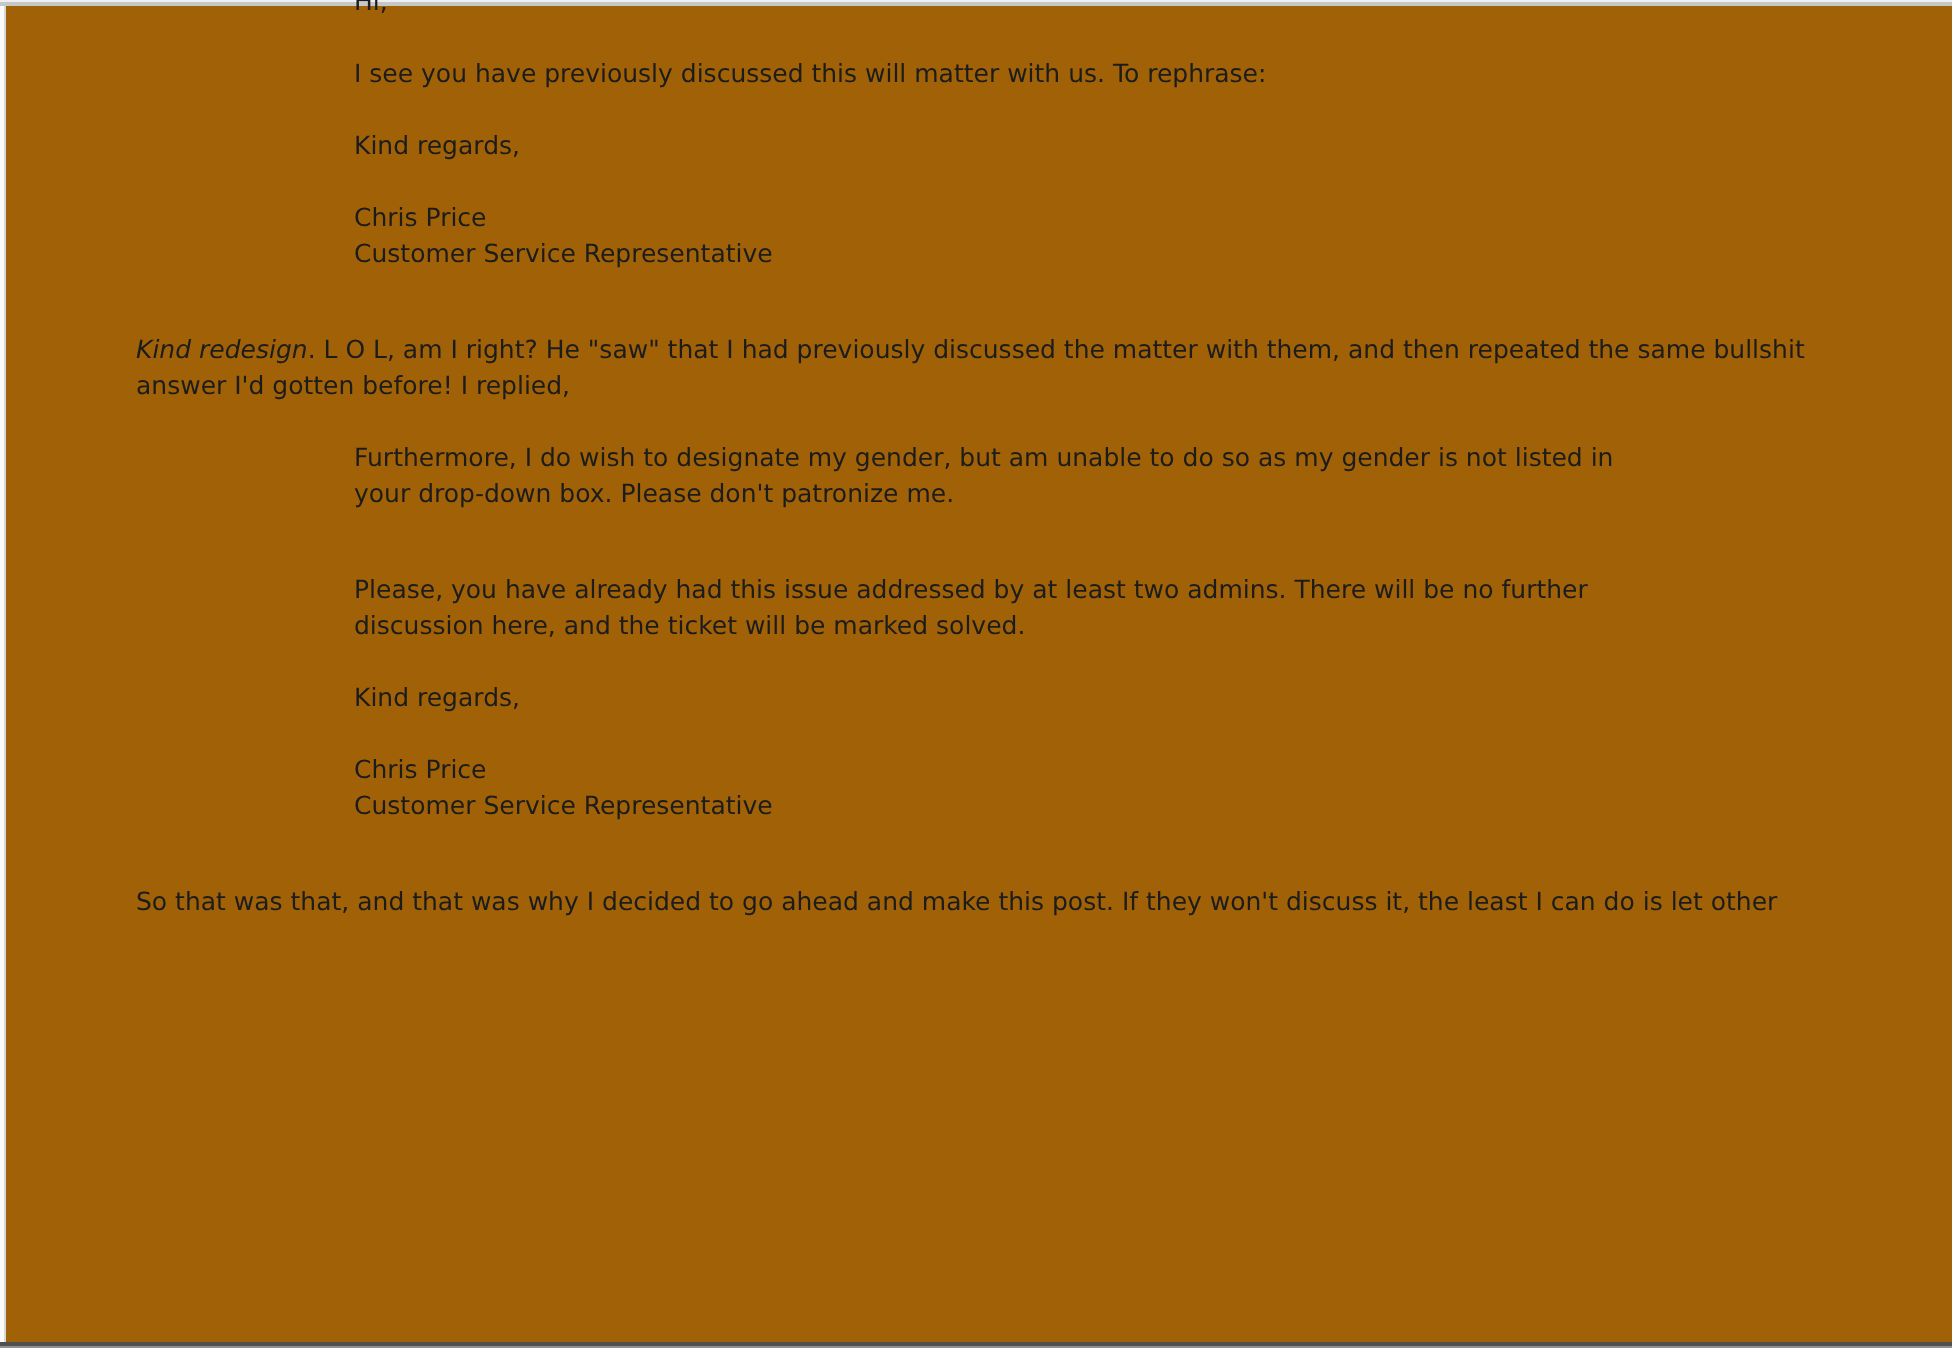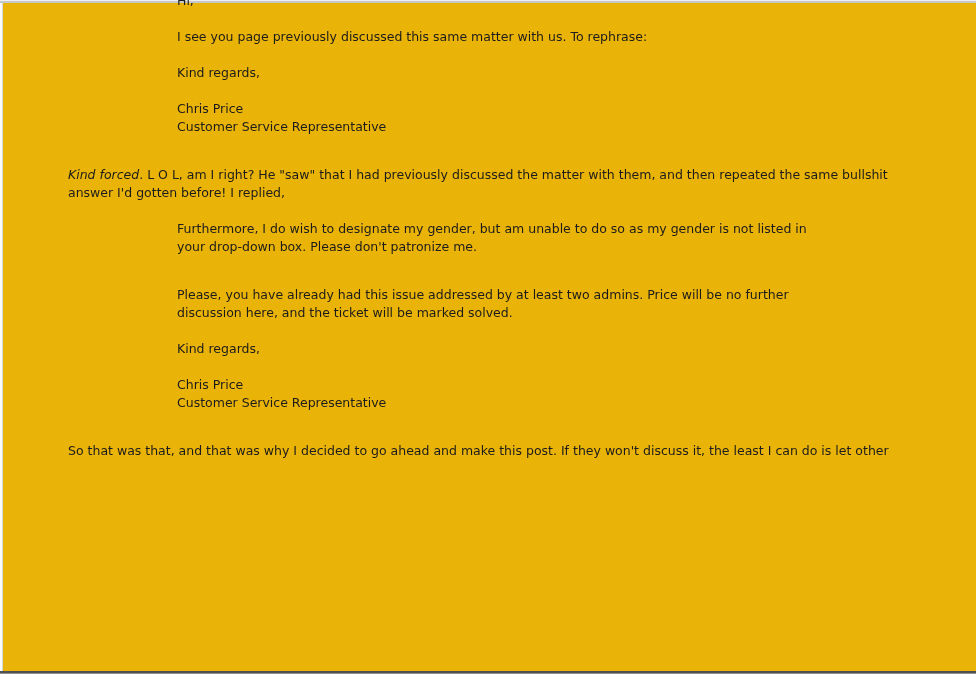--- a/index.html
+++ b/index.html
@@ -4,21 +4,21 @@
 <style>
   html, body {
     margin: 0;
     padding: 0;
     background: #ffffff;
   }
   .screen {
     position: relative;
     width: 976px;
     height: 674px;
-    background: #eab308;
+    background: #a16207;
     overflow: hidden;
     font-family: "DejaVu Sans", "Liberation Sans", sans-serif;
     font-size: 12.5px;
     line-height: 18px;
     color: #1c1c1c;
   }
   
   .edge-top-hl   { position: absolute; top: 0; left: 0; width: 100%; height: 1px; background: #eeeff0; }
   .edge-top      { position: absolute; top: 1px; left: 0; width: 100%; height: 2px; background: #c6c7c9; }
   .edge-left-gutter { position: absolute; top: 3px; bottom: 3px; left: 0; width: 2px; background: #fbfbfc; }
@@ -49,37 +49,37 @@
 <div class="screen">
   <div class="edge-top-hl"></div>
   <div class="edge-top"></div>
   <div class="edge-left-gutter"></div>
   <div class="edge-left"></div>
 
   <div class="post">
 
     <blockquote>
       <p>Hi,</p>
-      <p>I see you page previously discussed this same matter with us. To rephrase:</p>
+      <p>I see you have previously discussed this will matter with us. To rephrase:</p>
       <p>Kind regards,</p>
       <p>Chris Price
 Customer Service Representative</p>
     </blockquote>
 
-    <p><span class="italic">Kind forced</span><span>. L O L, am I right? He "saw" that I had previously discussed the matter with them, and then repeated the same bullshit
+    <p><span class="italic">Kind redesign</span><span>. L O L, am I right? He "saw" that I had previously discussed the matter with them, and then repeated the same bullshit
 answer I'd gotten before! I replied,</span></p>
 
     <blockquote>
       <p>Furthermore, I do wish to designate my gender, but am unable to do so as my gender is not listed in
 your drop-down box. Please don't patronize me.</p>
     </blockquote>
 
 
     <blockquote>
-      <p>Please, you have already had this issue addressed by at least two admins. Price will be no further
+      <p>Please, you have already had this issue addressed by at least two admins. There will be no further
 discussion here, and the ticket will be marked solved.</p>
       <p>Kind regards,</p>
       <p>Chris Price
 Customer Service Representative</p>
     </blockquote>
 
     <p>So that was that, and that was why I decided to go ahead and make this post. If they won't discuss it, the least I can do is let other</p>
 
   </div>
 

